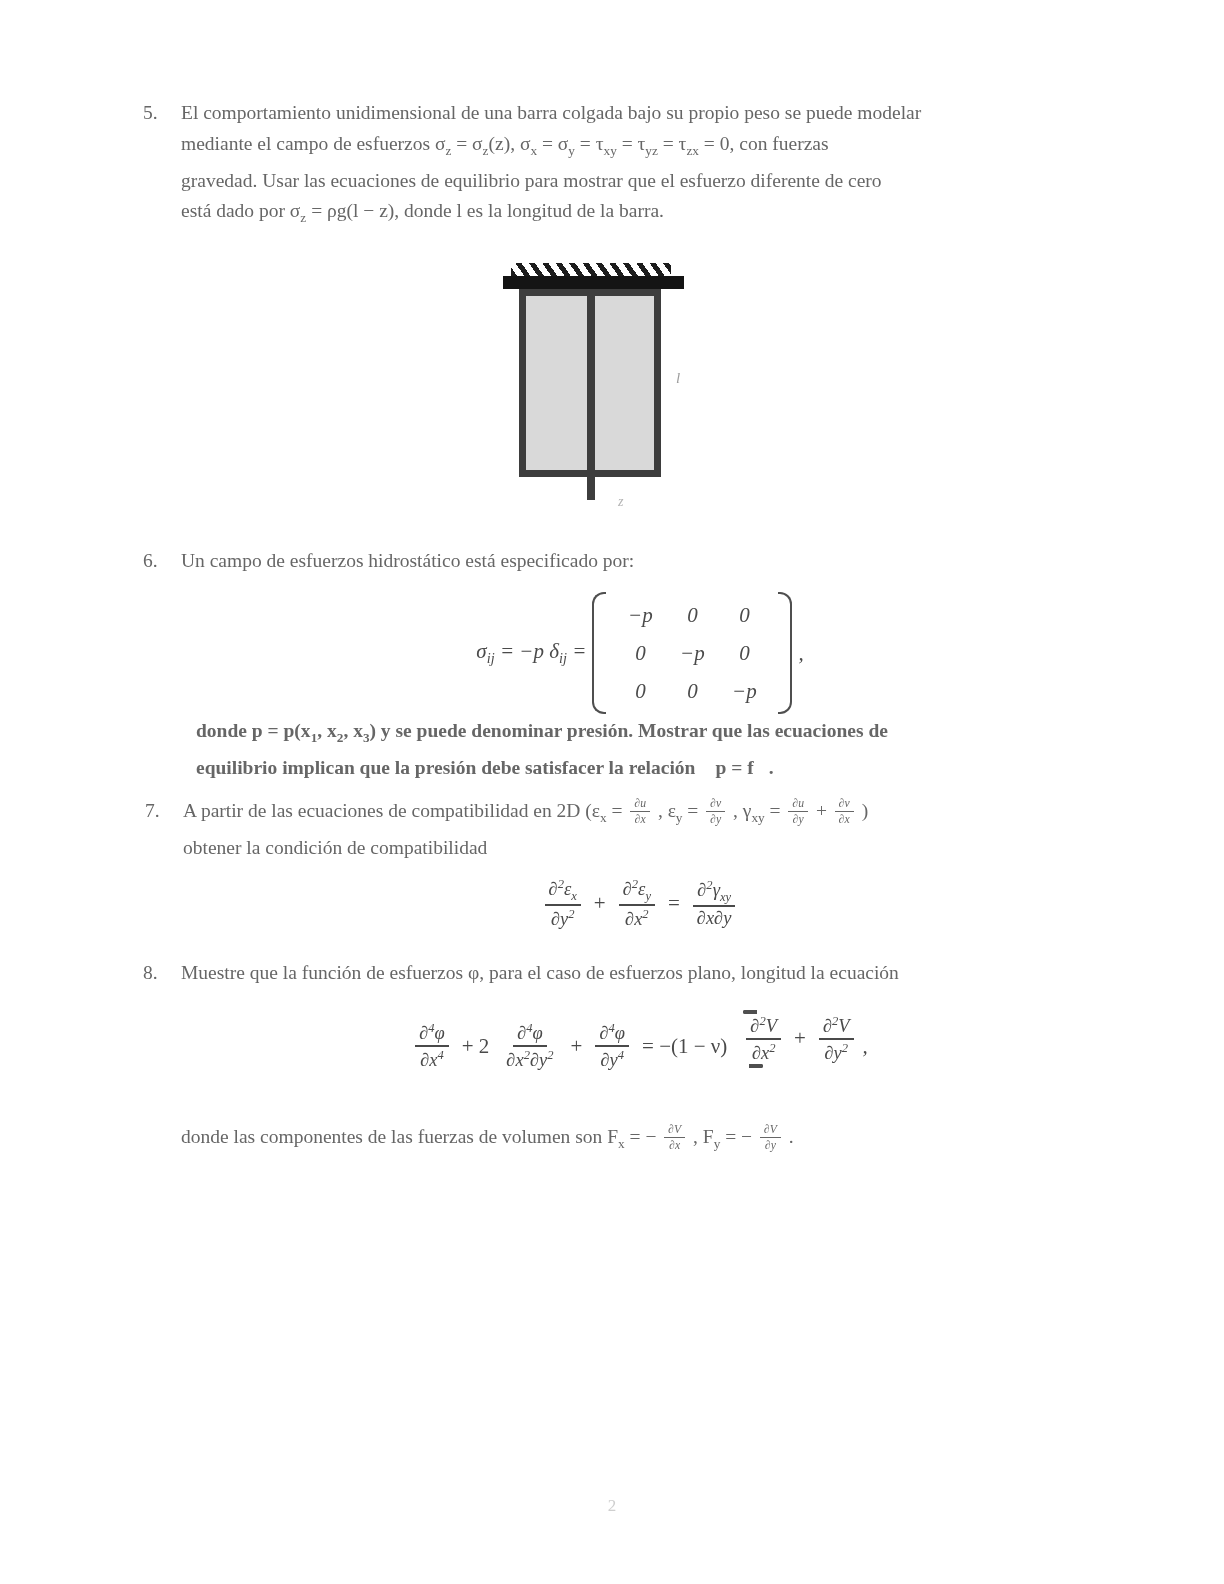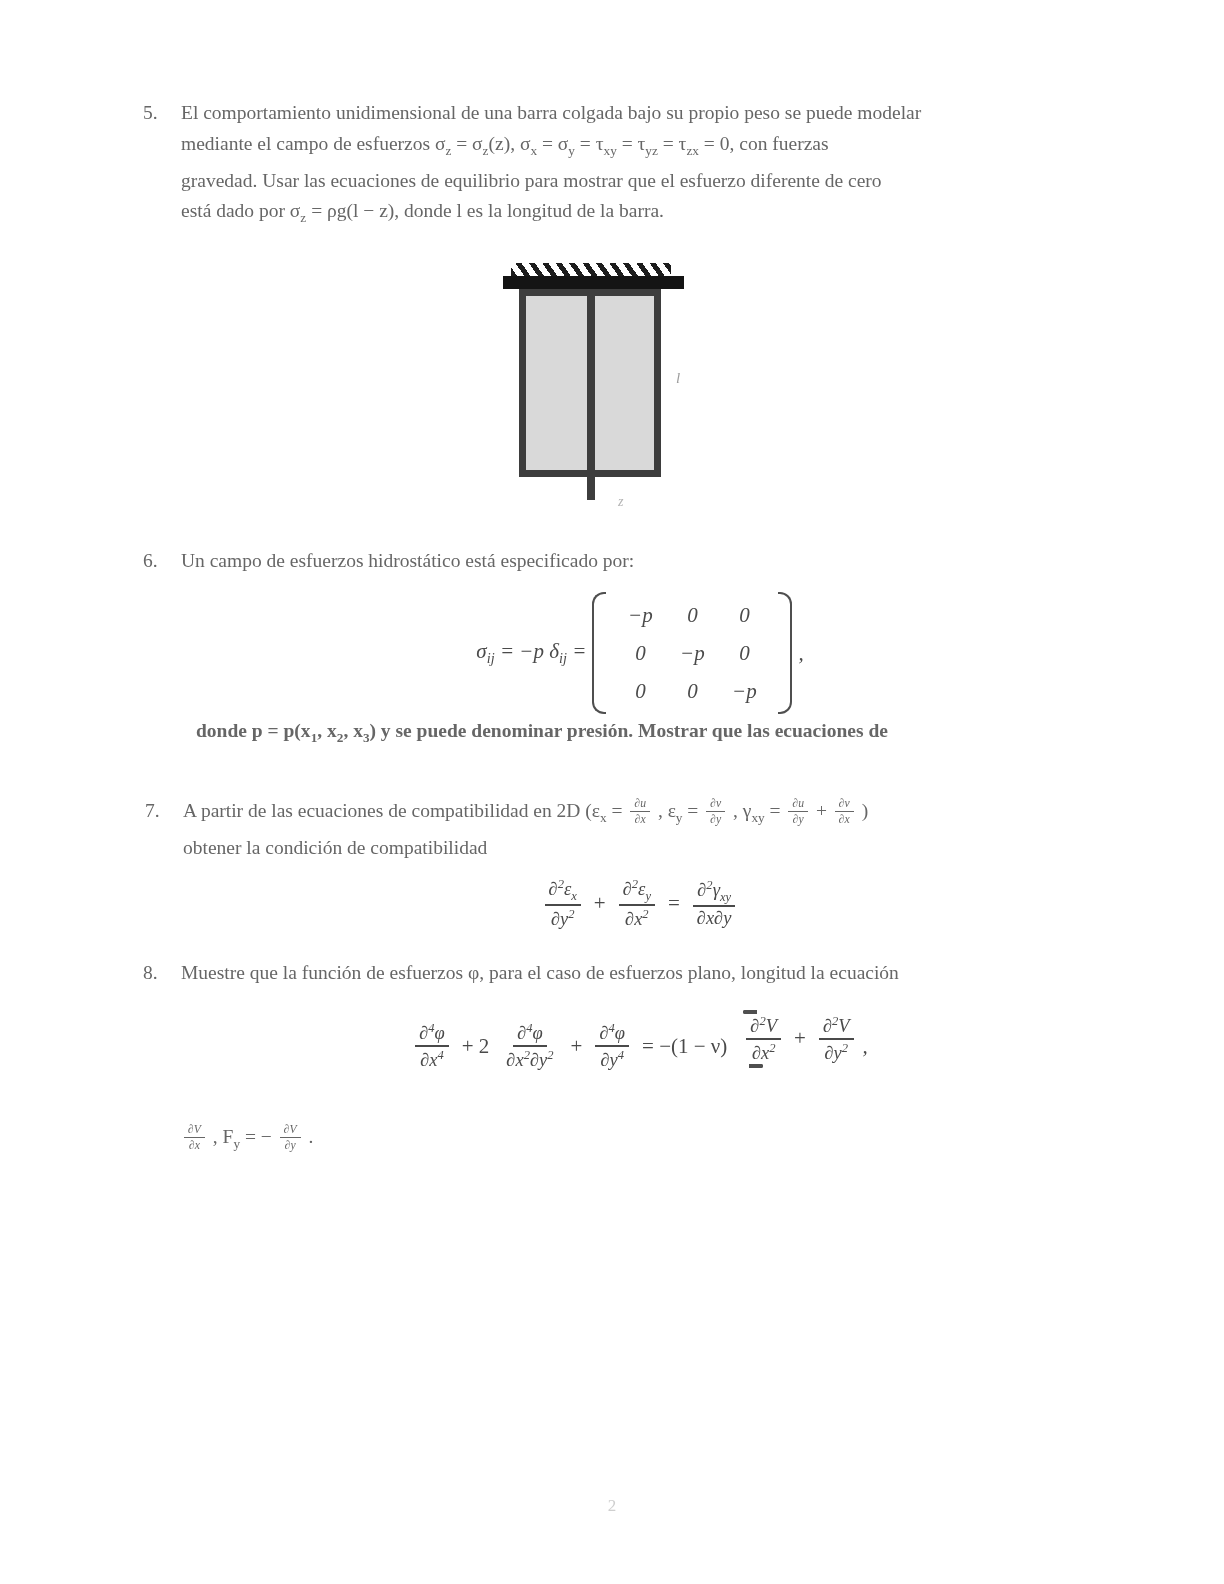--- a/index.html
+++ b/index.html
@@ -95,20 +95,21 @@
         <span class="mcell">−p</span>
       </span>
       <span class="cparen r"></span>
     </span>
     <span>,</span>
   </div>
 
   <div class="prob" style="left:196px;top:716px;font-weight:bold;">
     <div class="ptext">
       <div class="pline">donde p = p(x<sub>1</sub>, x<sub>2</sub>, x<sub>3</sub>) y se puede denominar presión. Mostrar que las ecuaciones de</div>
+      <div class="pline">equilibrio implican que la presión debe satisfacer la relación ∇p = f⃗.</div>
     </div>
   </div>
 
   <div class="prob" style="left:145px;top:796px;">
     <span class="pnum">7.</span>
     <div class="ptext">
       <div class="wrap-line">
         <span>A partir de las ecuaciones de compatibilidad en 2D (ε<sub>x</sub> =</span>
         <span class="frac inline-frac">
             <span class="fnum">∂u</span>
@@ -189,20 +190,21 @@
           </span>
       </span>
       <span class="cparen r"></span>
     </span>
     <span>,</span>
   </div>
 
   <div class="prob" style="left:181px;top:1122px;">
     <div class="ptext">
       <div class="wrap-line">
+        <span>donde las componentes de las fuerzas de volumen son F<sub>x</sub> = −</span>
         <span class="frac inline-frac">
             <span class="fnum">∂V</span>
             <span class="fden">∂x</span>
           </span>
         <span>,  F<sub>y</sub> = −</span>
         <span class="frac inline-frac">
             <span class="fnum">∂V</span>
             <span class="fden">∂y</span>
           </span>
         <span>.</span>

